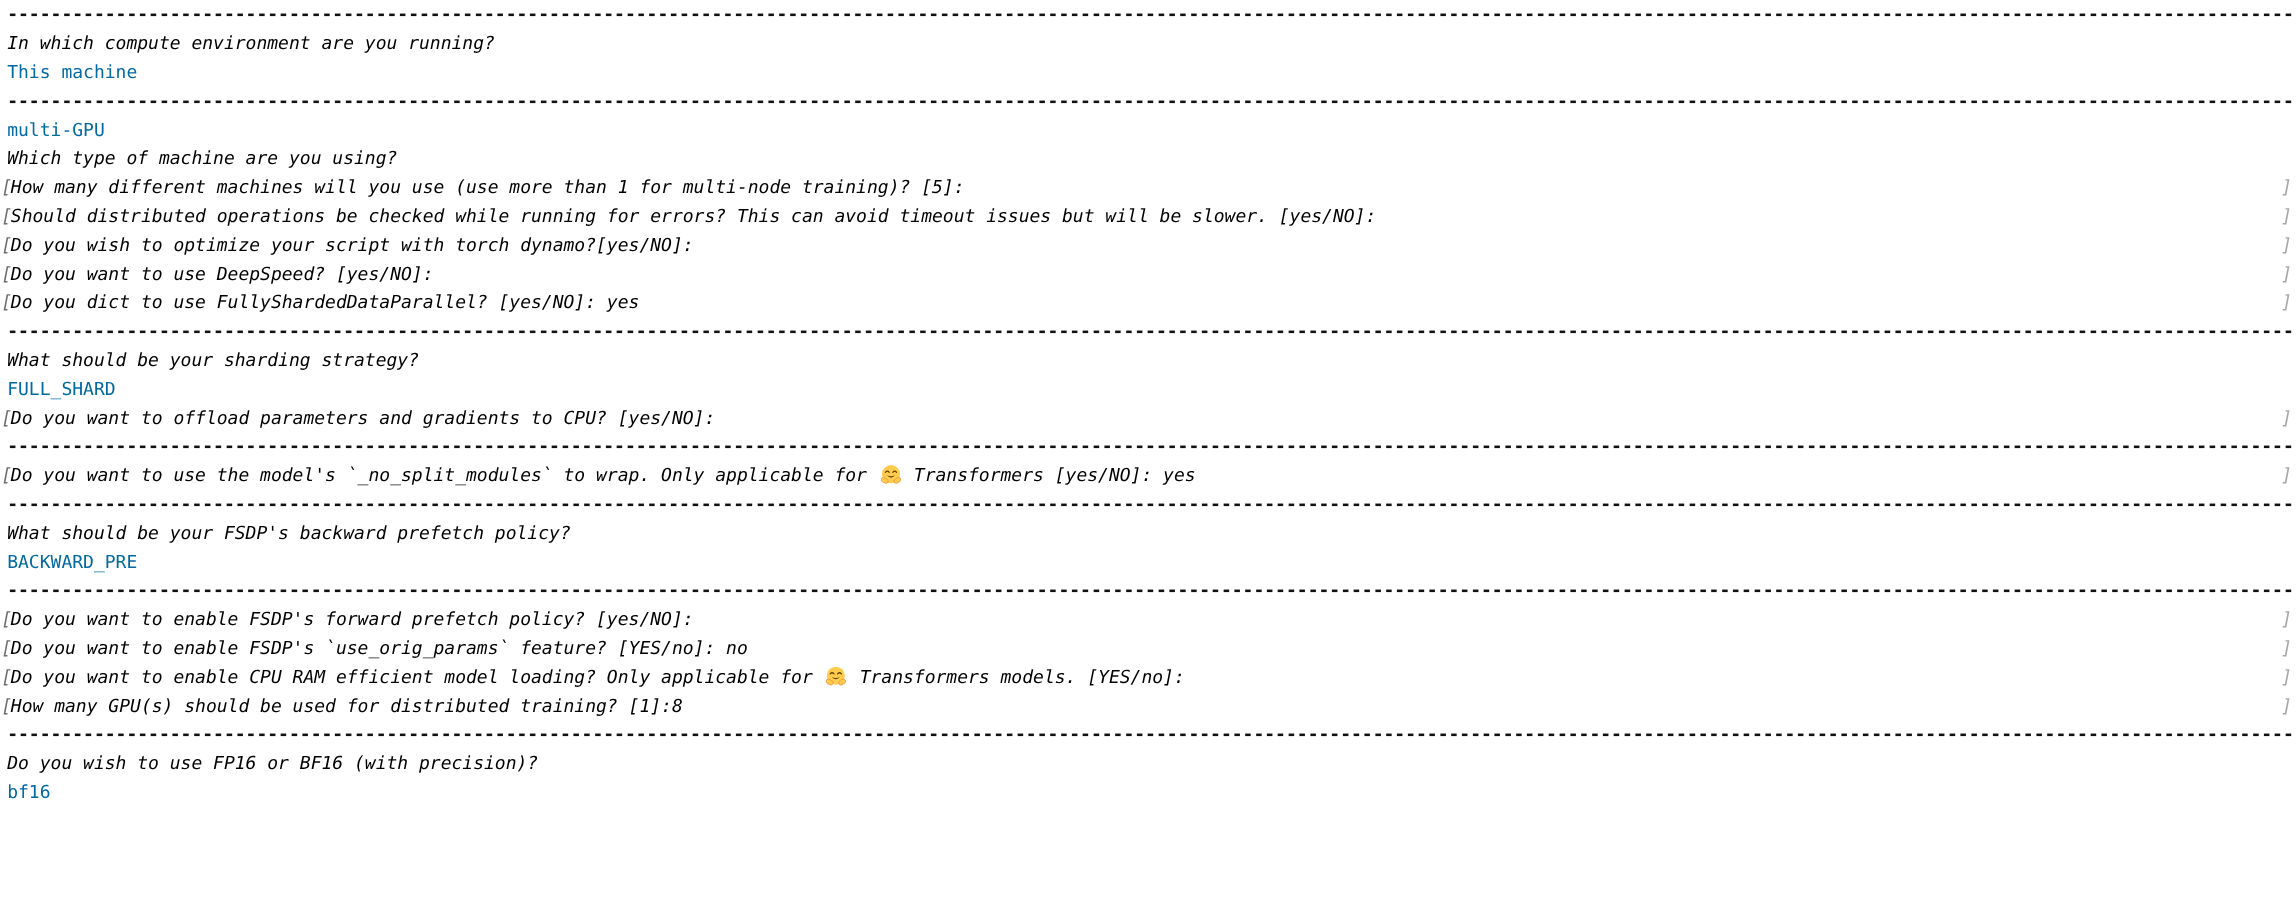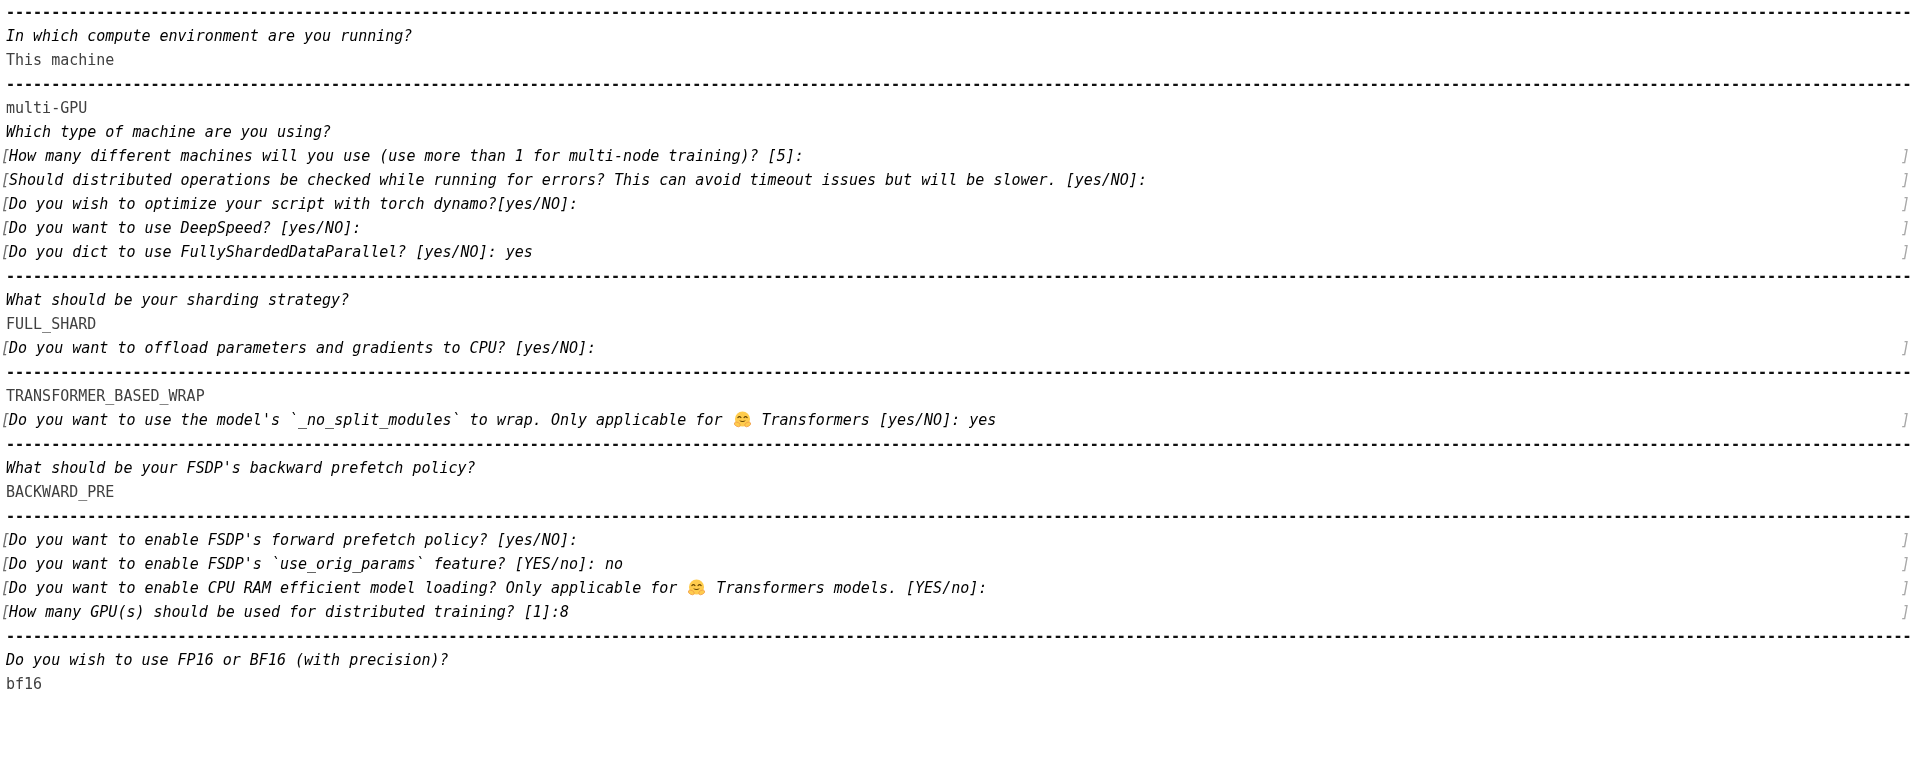--- a/index.html
+++ b/index.html
@@ -27,21 +27,21 @@
     padding-left: 6px;
     position: relative;
     overflow: hidden;
   }
   .row.separator {
     font-weight: bold;
     letter-spacing: 0px;
     color: #111111;
   }
   .row.answer {
-    color: #404040;
+    color: #0369a1;
   }
   .row.question, .row.prompt {
     color: #000000;
     font-style: italic;
   }
   .lb {
     color: #6e6e6e;
     display: inline-block;
     margin-left: -5px;
     margin-right: -1px;
@@ -73,21 +73,20 @@
     <div class="row prompt"><span class="lb">[</span><span>How many different machines will you use (use more than 1 for multi-node training)? [5]: </span><span class="rb">]</span></div>
     <div class="row prompt"><span class="lb">[</span><span>Should distributed operations be checked while running for errors? This can avoid timeout issues but will be slower. [yes/NO]: </span><span class="rb">]</span></div>
     <div class="row prompt"><span class="lb">[</span><span>Do you wish to optimize your script with torch dynamo?[yes/NO]: </span><span class="rb">]</span></div>
     <div class="row prompt"><span class="lb">[</span><span>Do you want to use DeepSpeed? [yes/NO]: </span><span class="rb">]</span></div>
     <div class="row prompt"><span class="lb">[</span><span>Do you dict to use FullyShardedDataParallel? [yes/NO]: yes</span><span class="rb">]</span></div>
     <div class="row separator">-------------------------------------------------------------------------------------------------------------------------------------------------------------------------------------------------------------------</div>
     <div class="row question">What should be your sharding strategy?</div>
     <div class="row answer">FULL_SHARD</div>
     <div class="row prompt"><span class="lb">[</span><span>Do you want to offload parameters and gradients to CPU? [yes/NO]: </span><span class="rb">]</span></div>
     <div class="row separator">-------------------------------------------------------------------------------------------------------------------------------------------------------------------------------------------------------------------</div>
-    <div class="row answer">TRANSFORMER_BASED_WRAP</div>
     <div class="row prompt"><span class="lb">[</span><span>Do you want to use the model's `_no_split_modules` to wrap. Only applicable for <span class="emoji"><svg viewBox="0 0 16 16" width="17" height="17" xmlns="http://www.w3.org/2000/svg">
             <circle cx="8" cy="7.6" r="7.1" fill="#FFCC4D"></circle>
             <path d="M3.6 6.2 Q5.1 4.4 6.6 6.2" stroke="#664500" stroke-width="1" fill="none" stroke-linecap="round"></path>
             <path d="M9.4 6.2 Q10.9 4.4 12.4 6.2" stroke="#664500" stroke-width="1" fill="none" stroke-linecap="round"></path>
             <path d="M4.8 8.6 Q8 12.2 11.2 8.6 Q8 10.1 4.8 8.6 Z" fill="#664500"></path>
             <ellipse cx="3.1" cy="12.6" rx="3" ry="1.9" fill="#FFCC4D" stroke="#EE9547" stroke-width="0.6" transform="rotate(28 3.1 12.6)"></ellipse>
             <ellipse cx="12.9" cy="12.6" rx="3" ry="1.9" fill="#FFCC4D" stroke="#EE9547" stroke-width="0.6" transform="rotate(-28 12.9 12.6)"></ellipse>
           </svg></span> Transformers [yes/NO]: yes</span><span class="rb">]</span></div>
     <div class="row separator">-------------------------------------------------------------------------------------------------------------------------------------------------------------------------------------------------------------------</div>
     <div class="row question">What should be your FSDP's backward prefetch policy?</div>

